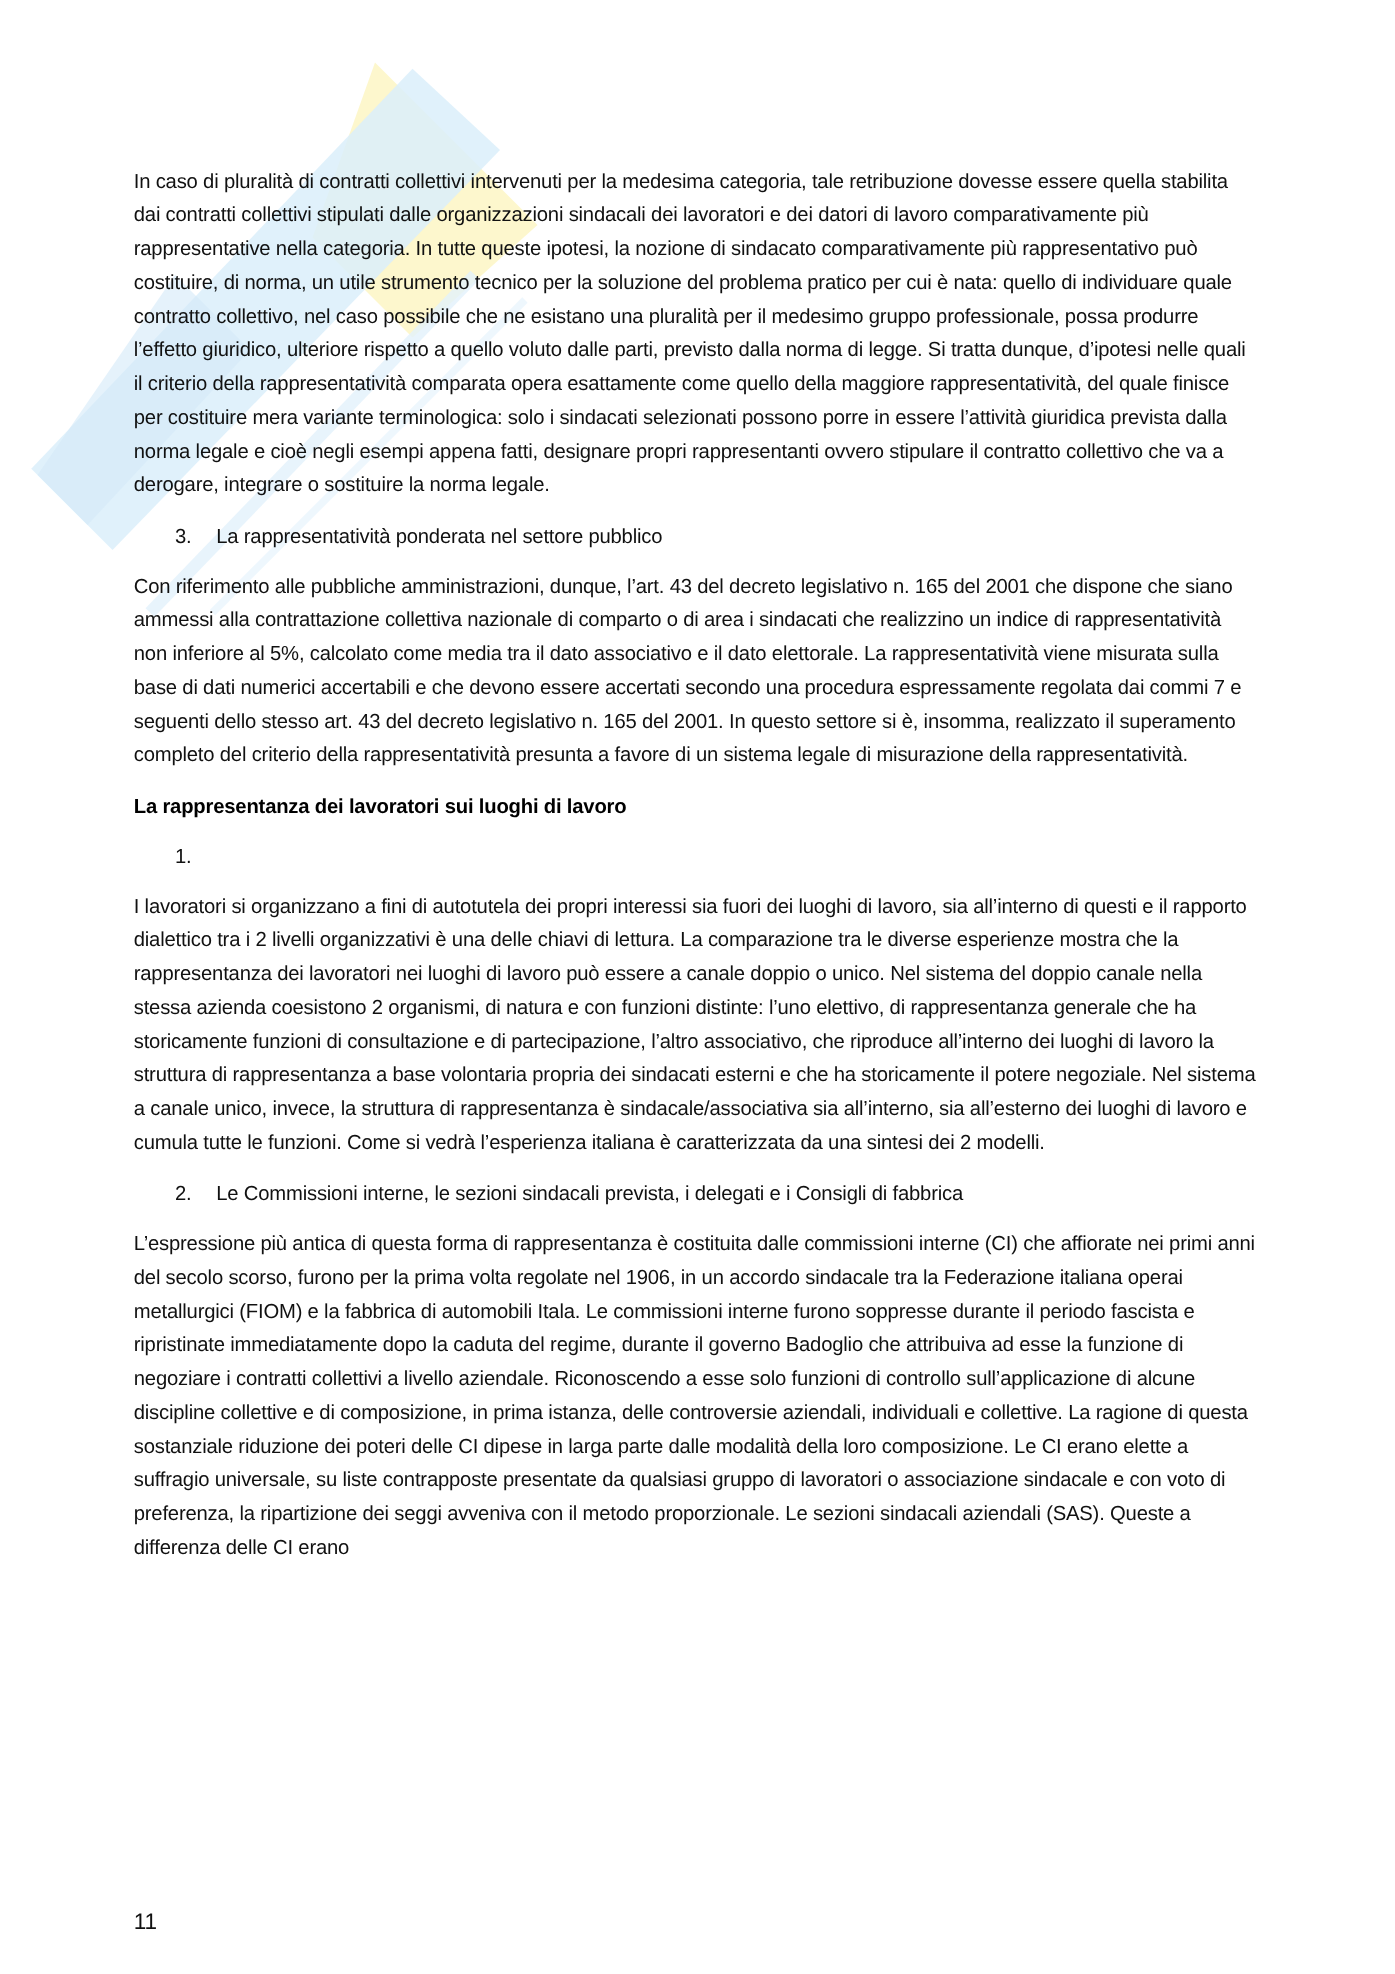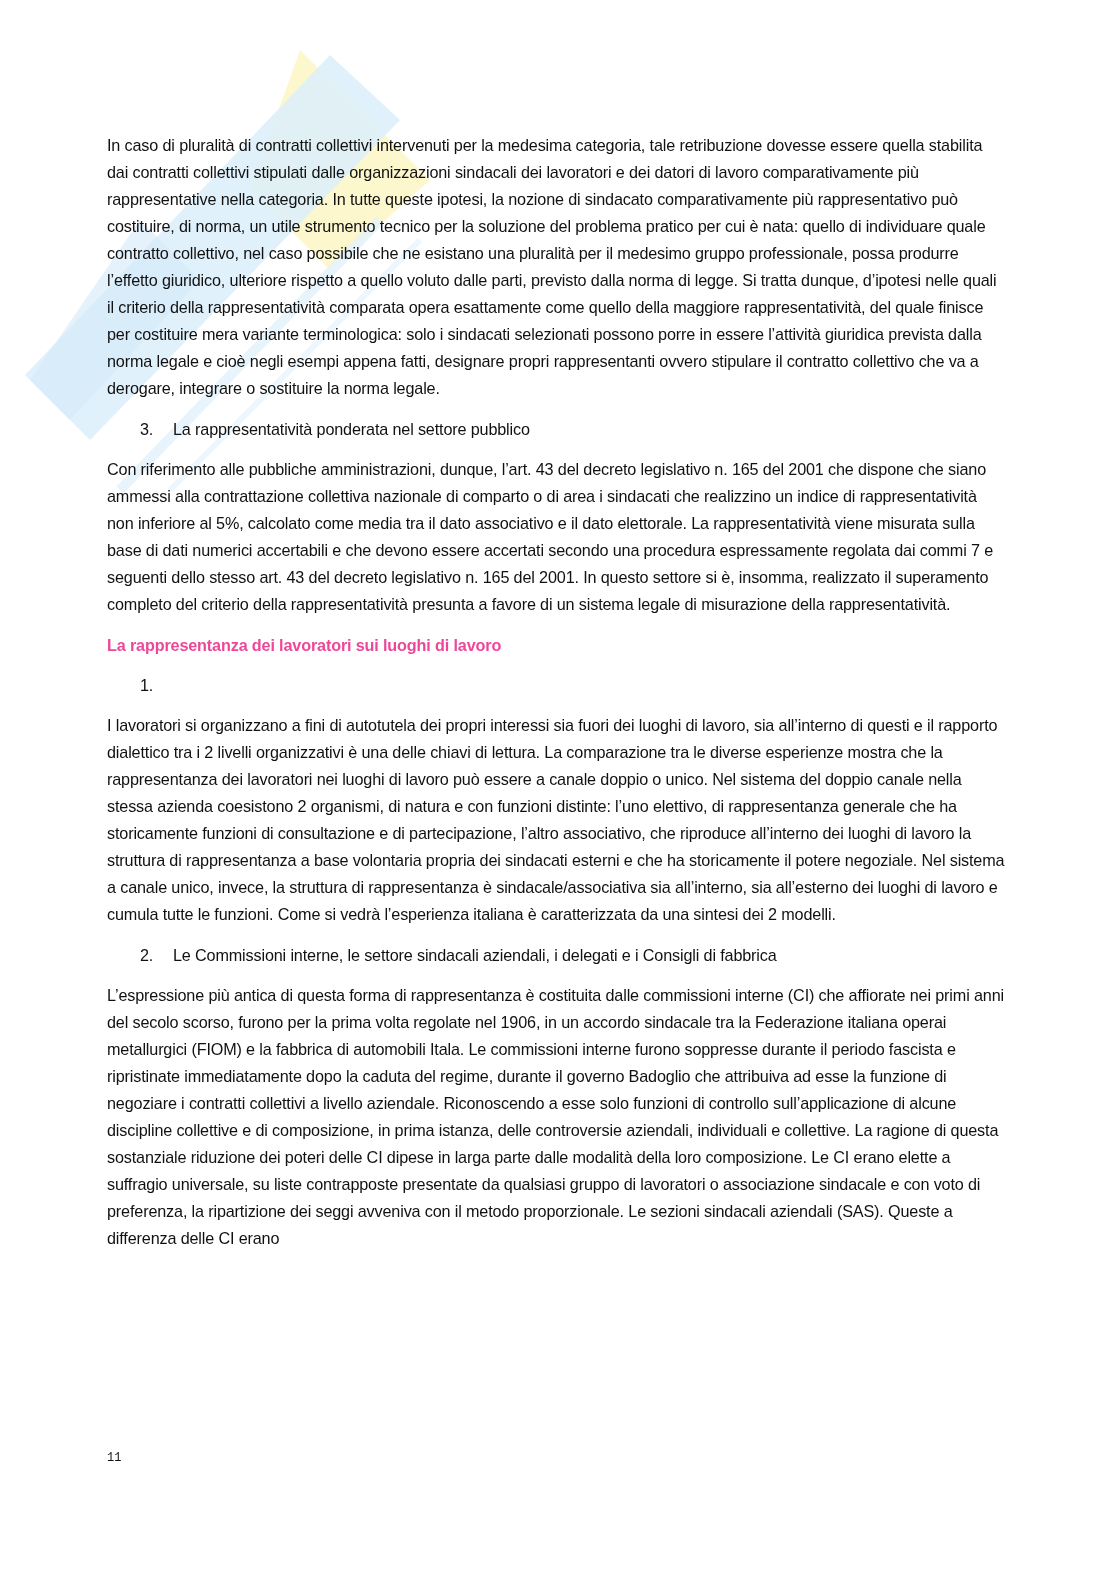--- a/index.html
+++ b/index.html
@@ -19,25 +19,25 @@
       letter-spacing: -0.15px;
     }
     .para { margin: 0 0 14px 0; }
     .list-heading {
       margin: 0 0 13px 0; display: flex; align-items: baseline;
     }
     .list-num { width: 66px; text-align: right; padding-right: 0; box-sizing: border-box; }
     .list-num span { display: inline-block; width: 33px; text-align: left; }
     .list-title { text-underline-offset: 3px; }
     .section-title {
-      margin: 0 0 13px 0; font-weight: bold; color: #ec4899;
+      margin: 0 0 13px 0; font-weight: bold; color: #000000;
     }
     .page-number {
-      position: absolute; left: 107px; top: 1445px;
-      font-family: Liberation Mono, monospace; font-size: 12px; line-height: 27px; color: #111111;
+      position: absolute; left: 107px; top: 1524px;
+      font-family: Liberation Sans, sans-serif; font-size: 18px; line-height: 27px; color: #111111;
     }
   </style>
 </head>
 <body>
 
 <div class="page">
 
   <svg class="watermark" viewBox="0 0 480 480">
 
     <polygon points="300,30 430,160 330,250 250,170" fill="#fdf6c8" opacity="0.9"></polygon>
@@ -61,20 +61,20 @@
 
     <div class="section-title">La rappresentanza dei lavoratori sui luoghi di lavoro</div>
 
     <div class="list-heading">
       <div class="list-num"><span>1.</span></div>
     </div>
     <p class="para">I lavoratori si organizzano a fini di autotutela dei propri interessi sia fuori dei luoghi di lavoro, sia all’interno di questi e il rapporto dialettico tra i 2 livelli organizzativi è una delle chiavi di lettura. La comparazione tra le diverse esperienze mostra che la rappresentanza dei lavoratori nei luoghi di lavoro può essere a canale doppio o unico. Nel sistema del doppio canale nella stessa azienda coesistono 2 organismi, di natura e con funzioni distinte: l’uno elettivo, di rappresentanza generale che ha storicamente funzioni di consultazione e di partecipazione, l’altro associativo, che riproduce all’interno dei luoghi di lavoro la struttura di rappresentanza a base volontaria propria dei sindacati esterni e che ha storicamente il potere negoziale. Nel sistema a canale unico, invece, la struttura di rappresentanza è sindacale/associativa sia all’interno, sia all’esterno dei luoghi di lavoro e cumula tutte le funzioni. Come si vedrà l’esperienza italiana è caratterizzata da una sintesi dei 2 modelli.</p>
 
     <div class="list-heading">
       <div class="list-num"><span>2.</span></div>
-      <span class="list-title">Le Commissioni interne, le settore sindacali aziendali, i delegati e i Consigli di fabbrica</span>
+      <span class="list-title">Le Commissioni interne, le sezioni sindacali prevista, i delegati e i Consigli di fabbrica</span>
     </div>
     <p class="para">L’espressione più antica di questa forma di rappresentanza è costituita dalle commissioni interne (CI) che affiorate nei primi anni del secolo scorso, furono per la prima volta regolate nel 1906, in un accordo sindacale tra la Federazione italiana operai metallurgici (FIOM) e la fabbrica di automobili Itala. Le commissioni interne furono soppresse durante il periodo fascista e ripristinate immediatamente dopo la caduta del regime, durante il governo Badoglio che attribuiva ad esse la funzione di negoziare i contratti collettivi a livello aziendale. Riconoscendo a esse solo funzioni di controllo sull’applicazione di alcune discipline collettive e di composizione, in prima istanza, delle controversie aziendali, individuali e collettive. La ragione di questa sostanziale riduzione dei poteri delle CI dipese in larga parte dalle modalità della loro composizione. Le CI erano elette a suffragio universale, su liste contrapposte presentate da qualsiasi gruppo di lavoratori o associazione sindacale e con voto di preferenza, la ripartizione dei seggi avveniva con il metodo proporzionale. Le sezioni sindacali aziendali (SAS). Queste a differenza delle CI erano</p>
 
   </div>
 
   <div class="page-number">11</div>
 </div>
 
 </body></html>

